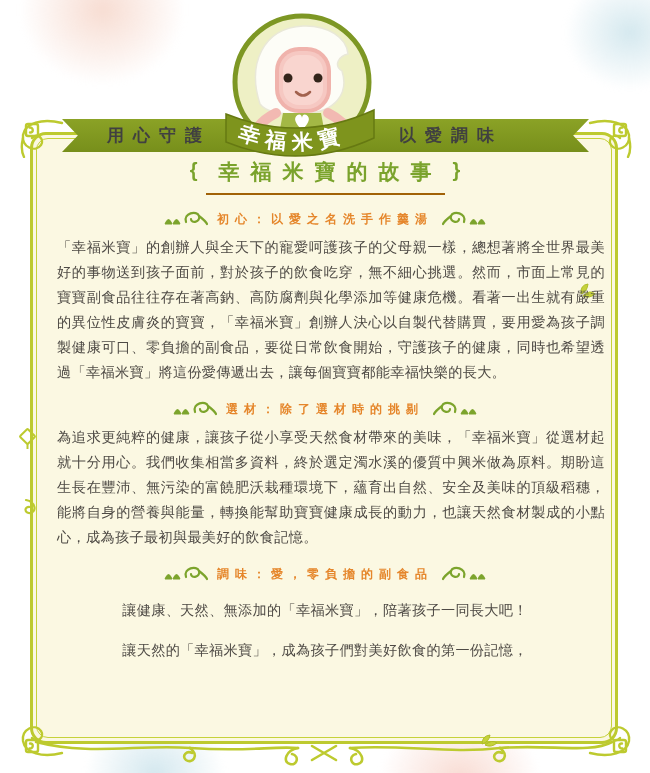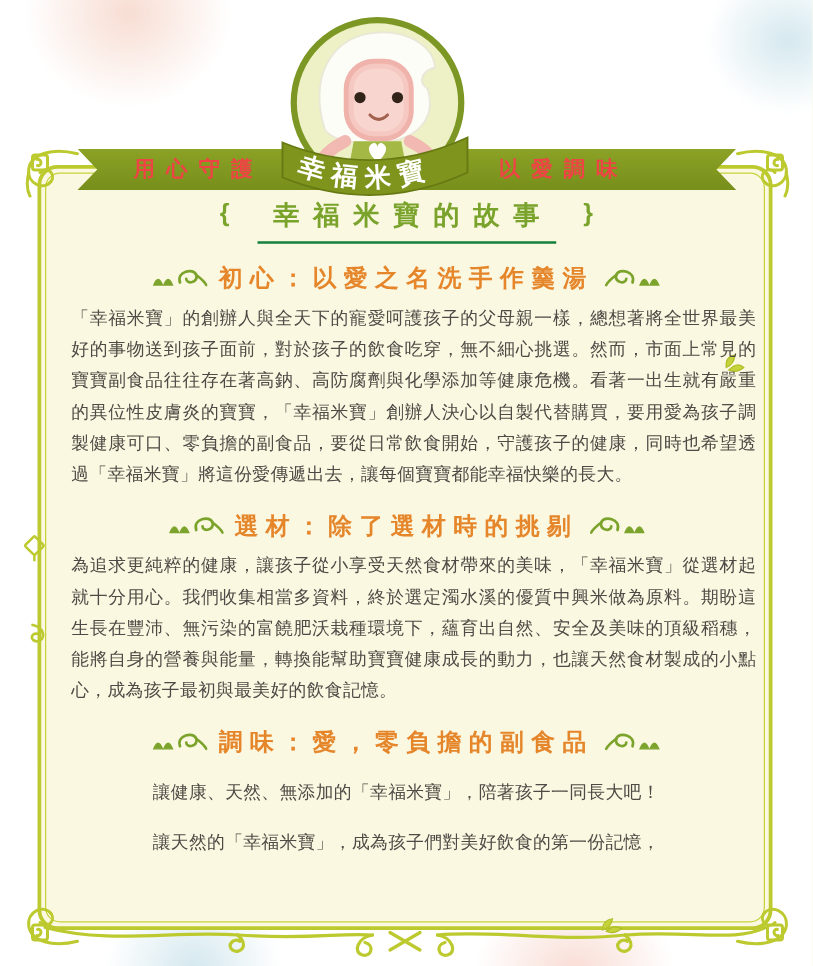--- a/index.html
+++ b/index.html
@@ -30,41 +30,41 @@
   }
 
   
   .band{
     position:absolute;left:62px;top:119px;width:527px;height:33px;z-index:3;
     background:linear-gradient(#8ba226,#778f1b);
     clip-path:polygon(0% 0%,100% 0%,97% 50%,100% 100%,0% 100%,3% 50%);
   }
   .band-text{
     position:absolute;top:119px;height:33px;line-height:33px;z-index:3;
-    color:#ef4444;font-size:17px;letter-spacing:9px;text-align:center;font-weight:bold;
+    color:#404040;font-size:17px;letter-spacing:9px;text-align:center;font-weight:bold;
   }
   .band-text.left{left:78px;width:162px;}
   .band-text.right{left:368px;width:166px;}
 
   .mascot{position:absolute;left:230px;top:12px;width:144px;height:140px;z-index:4;}
   .center-ribbon{position:absolute;left:224px;top:104px;width:152px;height:66px;z-index:5;}
 
   
   .content{position:absolute;left:45px;top:156px;width:560px;z-index:2;}
   .title-row{text-align:center;white-space:nowrap;}
   .bracket{color:#7aa32c;font-size:20px;font-weight:bold;vertical-align:2px;}
   .page-title{
     display:inline-block;color:#7aa32c;font-size:21px;font-weight:bold;
-    letter-spacing:11px;text-indent:11px;padding:2px 2px 7px 2px;margin:0 22px;
-    border-bottom:2px solid #15803d;
+    letter-spacing:11px;text-indent:11px;padding:2px 2px 7px 2px;margin:0 8px;
+    border-bottom:2px solid #a16207;
   }
   .section{margin-top:15px;}
   .sec-head{
     display:flex;align-items:center;justify-content:center;gap:9px;
-    color:#e5862b;font-size:19px;font-weight:bold;letter-spacing:6px;white-space:nowrap;
+    color:#e5862b;font-size:12px;font-weight:bold;letter-spacing:6px;white-space:nowrap;
   }
   .sec-head .orn{flex:0 0 auto;}
   .sec-body{
     margin-top:7px;color:#4e4a45;font-size:14.2px;line-height:25px;
     text-align:justify;letter-spacing:.3px;margin-left:12px;
   }
   .center-lines{margin-top:7px;color:#4e4a45;font-size:14.2px;}
   .center-lines div{text-align:center;line-height:25px;letter-spacing:.3px;margin-top:15px;}
 
   .corner{position:absolute;z-index:2;pointer-events:none;}

